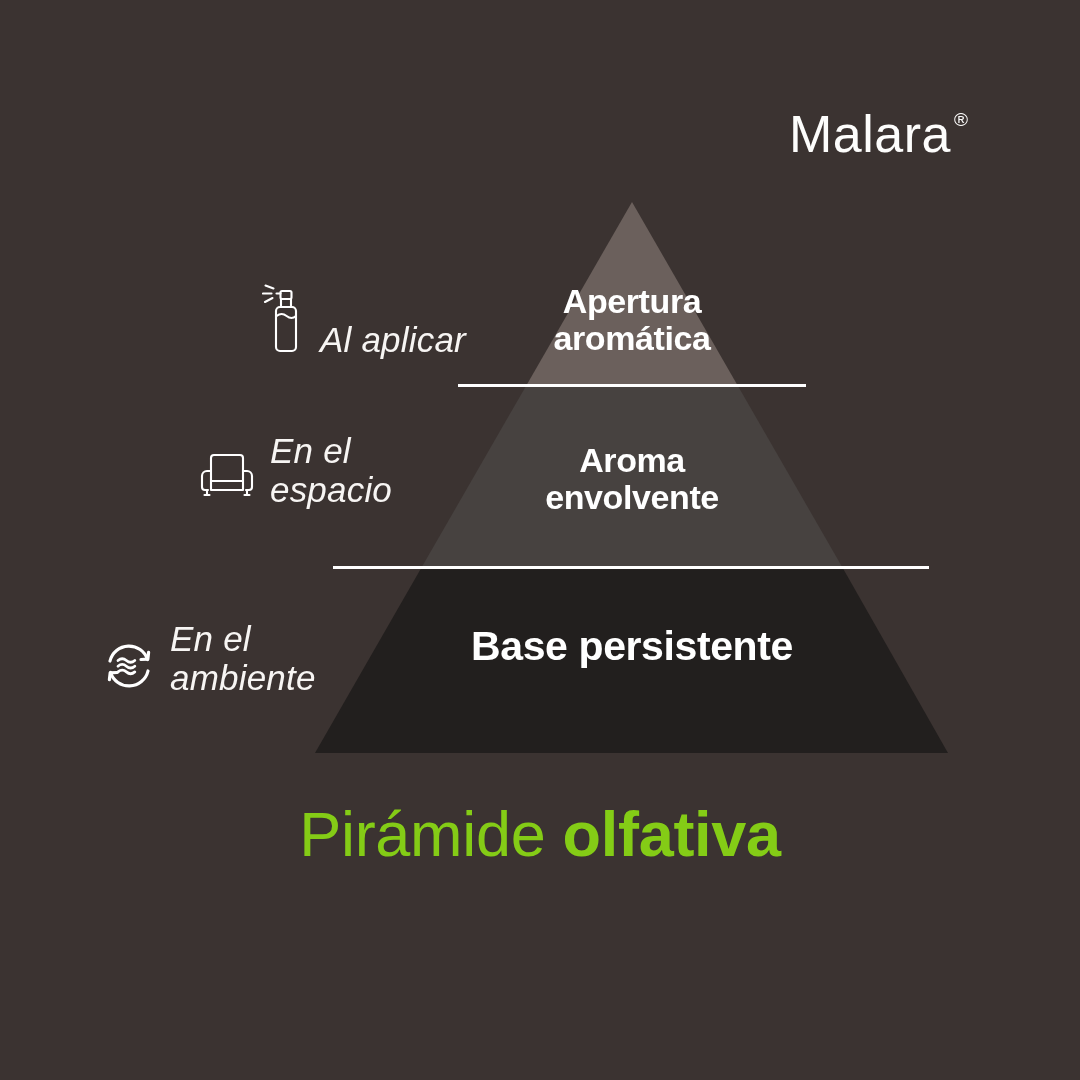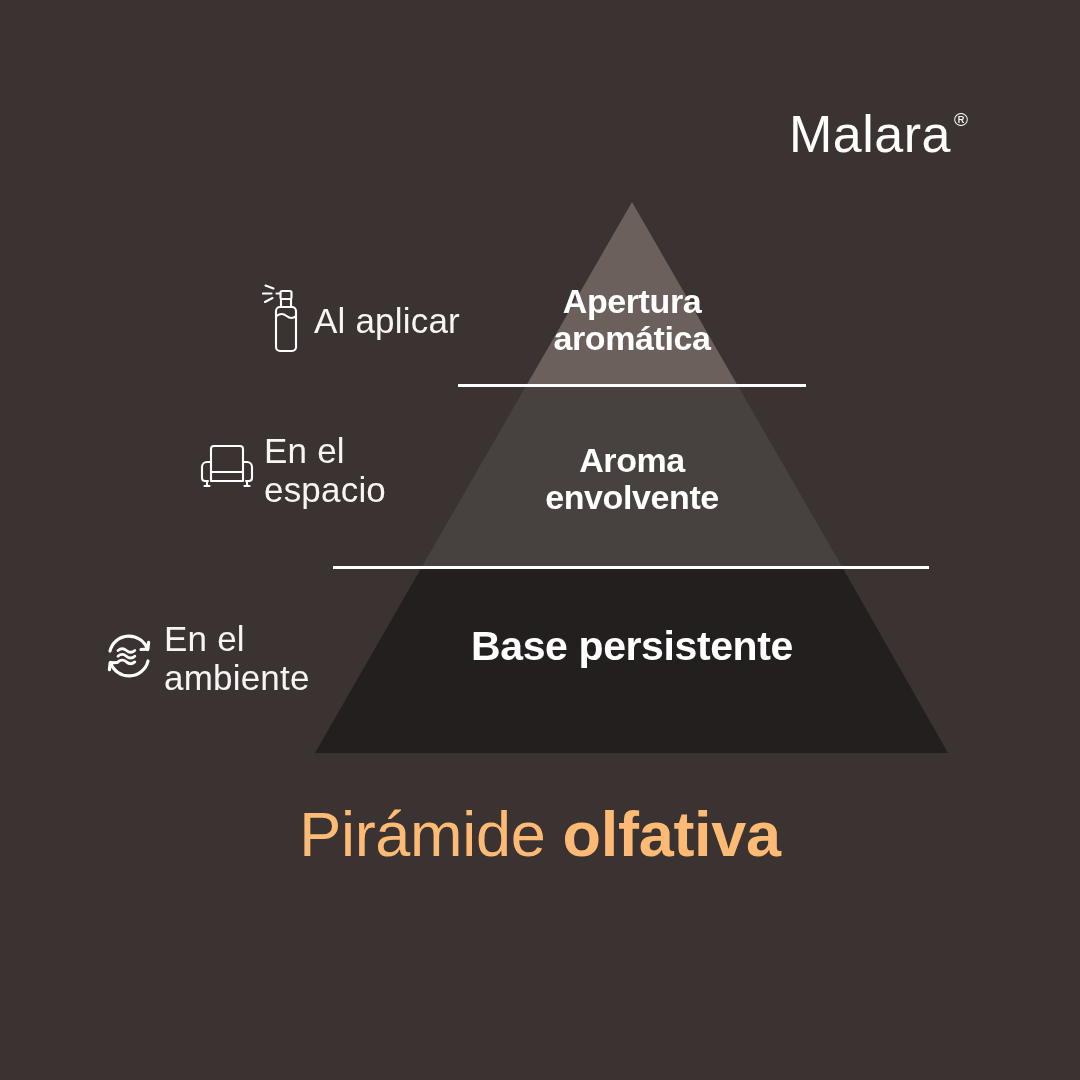--- a/index.html
+++ b/index.html
@@ -102,22 +102,23 @@
     left: 382px;
     top: 624px;
     width: 500px;
     font-size: 41px;
   }
 
   
   .stage-row {
     position: absolute;
     display: flex;
-    align-items: center;
-    gap: 8px;
+    align-items: flex-end;
+    gap: 14px;
+    font-style: italic;
   }
   #stage-row-0 { left: 262px; top: 283px; }
   #stage-row-1 { left: 198px; top: 431px; }
   #stage-row-2 { left: 102px; top: 619px; }
 
   .stage-icon {
     flex: 0 0 auto;
     display: block;
   }
   .stage-text {
@@ -129,21 +130,21 @@
     white-space: pre-line;
   }
 
   
   #main-title {
     position: absolute;
     left: 0;
     top: 800px;
     width: 1080px;
     text-align: center;
-    color: #fdba74;
+    color: #84cc16;
     font-size: 63px;
     line-height: 1.1;
     letter-spacing: -0.3px;
     white-space: nowrap;
   }
   #main-title-light { font-weight: 300; }
   #main-title-bold  { font-weight: 700; }
 </style>
 </head>
 <body>

